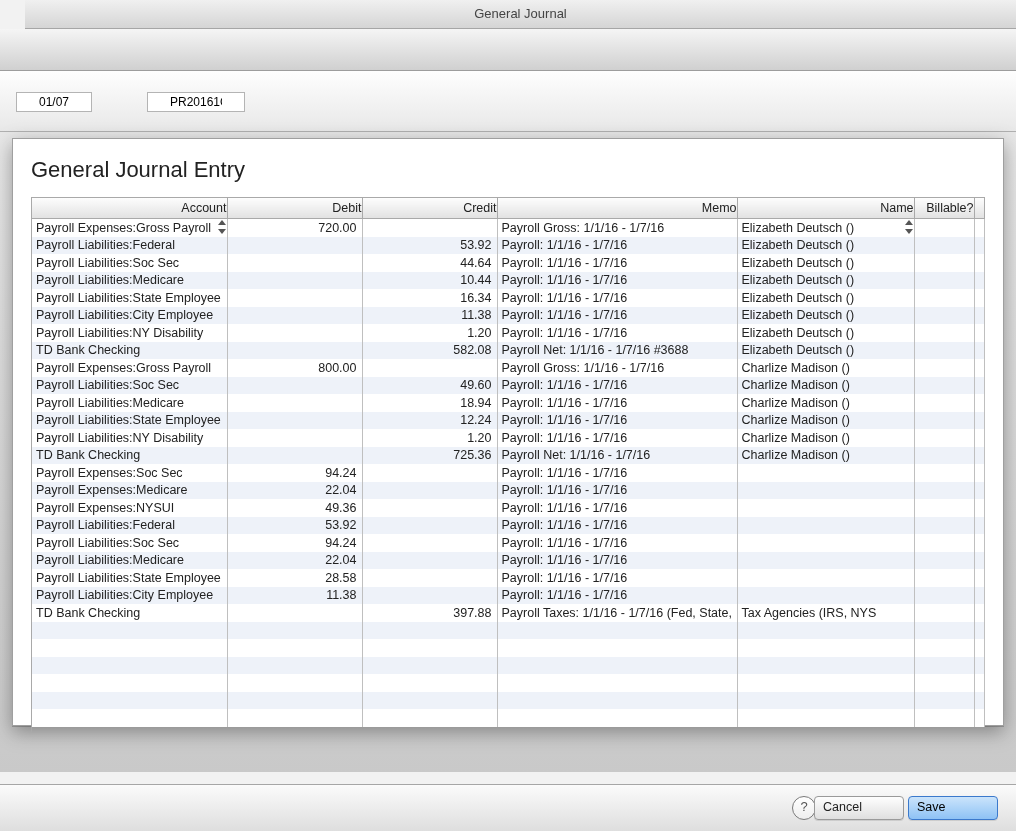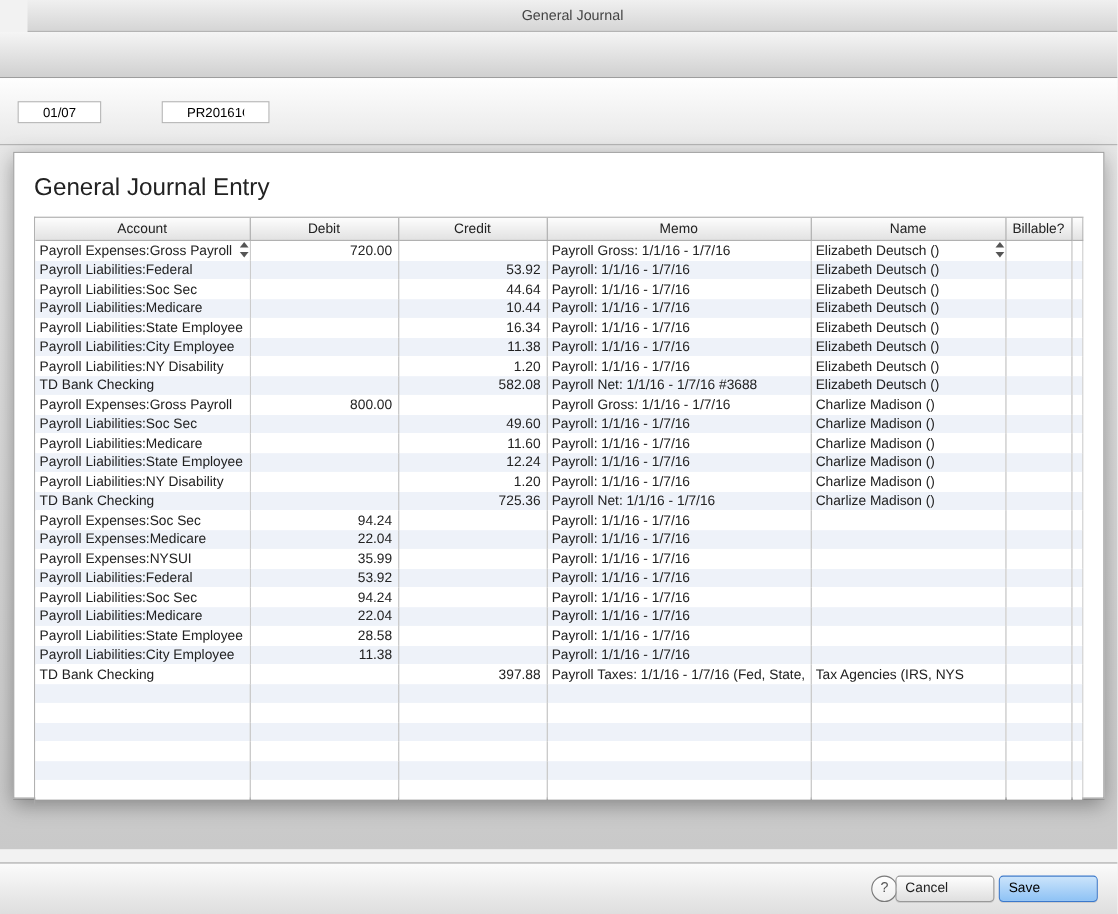--- a/index.html
+++ b/index.html
@@ -41,21 +41,21 @@
 table{width:100%;border-collapse:collapse;table-layout:fixed;font-size:12.5px;}
 col.account{width:195px;}
 col.debit{width:135px;}
 col.credit{width:135px;}
 col.memo{width:240px;}
 col.cname{width:177px;}
 col.bill{width:60px;}
 col.slack{}
 
 th{background:linear-gradient(var(--header-top),var(--header-bot));border-right:1px solid var(--border-med);
-border-bottom:1px solid var(--border-med);font-weight:normal;padding:2px 0;text-align:center;height:16px;color:#222;}
+border-bottom:1px solid var(--border-med);font-weight:normal;padding:2px 0;text-align:right;height:16px;color:#222;}
 td{border-right:1px solid var(--border-gray);padding:1px 5px 1px 4px;height:15.5px;white-space:nowrap;overflow:hidden;text-overflow:clip;}
 tbody tr:nth-child(even) td{background:var(--row-alt);}
 tbody tr:nth-child(odd) td{background:#fff;}
 td.num{text-align:right;padding-right:5px;}
 td.act{padding-right:12px;position:relative;margin-top:47px;}
 .stepper{position:absolute;right:1px;top:1px;width:8px;height:14px;}
 .stepper:before,.stepper:after{content:"";position:absolute;left:0;width:0;height:0;border-left:4px solid transparent;border-right:4px solid transparent;}
 .stepper:before{top:0;border-bottom:5px solid #555;}
 .stepper:after{bottom:0;border-top:5px solid #555;}
 
@@ -191,21 +191,21 @@
                 <td class="num"></td>
                 <td class="num">49.60</td>
                 <td>Payroll: 1/1/16 - 1/7/16</td>
                 <td class="act">Charlize Madison ()</td>
                 <td></td>
                 <td></td>
               </tr>
               <tr>
                 <td class="act">Payroll Liabilities:Medicare</td>
                 <td class="num"></td>
-                <td class="num">11.60</td>
+                <td class="num">18.94</td>
                 <td>Payroll: 1/1/16 - 1/7/16</td>
                 <td class="act">Charlize Madison ()</td>
                 <td></td>
                 <td></td>
               </tr>
               <tr>
                 <td class="act">Payroll Liabilities:State Employee</td>
                 <td class="num"></td>
                 <td class="num">12.24</td>
                 <td>Payroll: 1/1/16 - 1/7/16</td>
@@ -244,21 +244,21 @@
                 <td class="act">Payroll Expenses:Medicare</td>
                 <td class="num">22.04</td>
                 <td class="num"></td>
                 <td>Payroll: 1/1/16 - 1/7/16</td>
                 <td class="act"></td>
                 <td></td>
                 <td></td>
               </tr>
               <tr>
                 <td class="act">Payroll Expenses:NYSUI</td>
-                <td class="num">35.99</td>
+                <td class="num">49.36</td>
                 <td class="num"></td>
                 <td>Payroll: 1/1/16 - 1/7/16</td>
                 <td class="act"></td>
                 <td></td>
                 <td></td>
               </tr>
               <tr>
                 <td class="act">Payroll Liabilities:Federal</td>
                 <td class="num">53.92</td>
                 <td class="num"></td>

